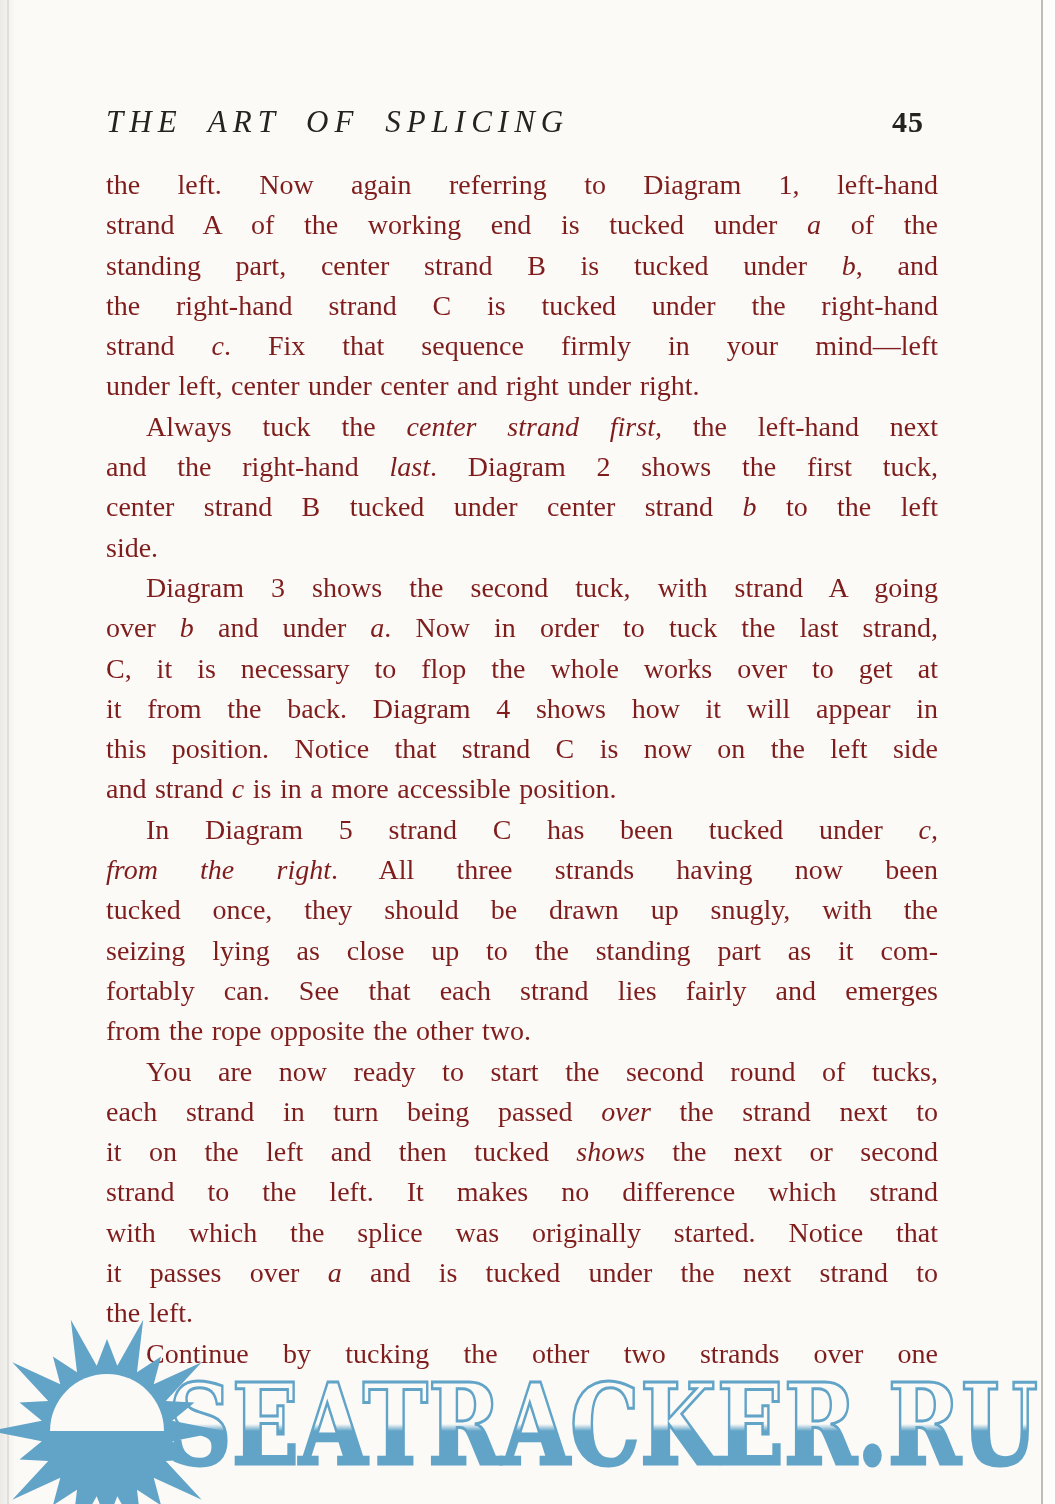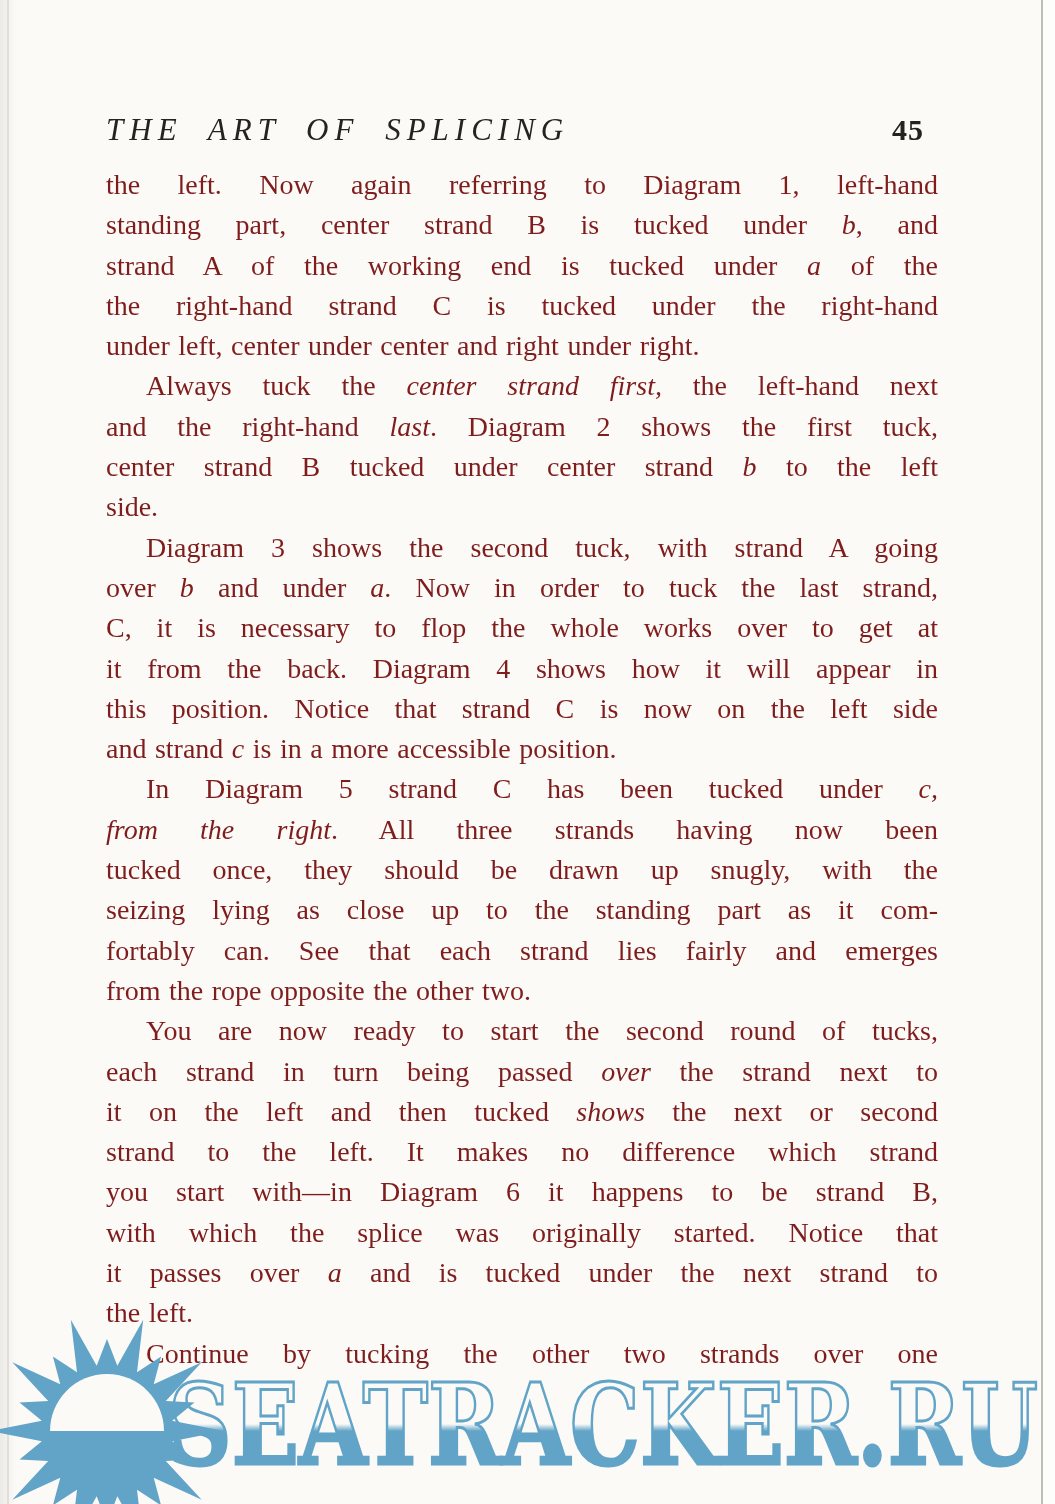--- a/index.html
+++ b/index.html
@@ -8,21 +8,21 @@
     background:#fbfaf7;color:#1d1c1a;
     font-family:"Liberation Serif",serif;
   }
   .edge-shade-left{position:absolute;left:0;top:0;bottom:0;width:16px;
     background:linear-gradient(to right,#eceae6,rgba(251,250,247,0));}
   .edge-line-left{position:absolute;left:7px;top:0;bottom:0;width:2px;background:#e0ded9;}
   .edge-line-right{position:absolute;left:1041px;top:0;bottom:0;width:2px;background:#bfbdb8;}
   .edge-white-right{position:absolute;left:1043px;top:0;bottom:0;right:0;background:#fdfdfc;}
 
   .running-head{
-    position:absolute;left:106px;top:112px;width:832px;
+    position:absolute;left:106px;top:104px;width:832px;
     display:flex;justify-content:space-between;align-items:baseline;
   }
   .head-title{
     font-style:italic;font-size:31px;letter-spacing:6px;word-spacing:12px;
     color:#242320;
   }
   .head-page{font-size:30px;font-weight:bold;letter-spacing:1px;padding-right:14px;color:#242320;margin-left:40px;}
 
   .body-text{
     position:absolute;left:106px;top:165px;width:832px;
@@ -51,23 +51,24 @@
   <div class="edge-line-right"></div>
 
   <div class="running-head">
     <span class="head-title">THE ART OF SPLICING</span>
     <span class="head-page">45</span>
   </div>
 
   <div class="body-text" id="body-text">
       <div class="para">
         <div class="line"><span>the left.  Now again referring to Diagram 1, left-hand</span></div>
+        <div class="line"><span>strand A of the working end is tucked under </span><i>a</i><span> of the</span></div>
         <div class="line"><span>standing part, center strand B is tucked under </span><i>b</i><span>, and</span></div>
-        <div class="line"><span>strand A of the working end is tucked under </span><i>a</i><span> of the</span></div>
         <div class="line"><span>the right-hand strand C is tucked under the right-hand</span></div>
+        <div class="line"><span>strand </span><i>c</i><span>.  Fix that sequence firmly in your mind—left</span></div>
         <div class="line last"><span>under left, center under center and right under right.</span></div>
       </div>
       <div class="para indent">
         <div class="line"><span>Always tuck the </span><i>center strand first,</i><span> the left-hand next</span></div>
         <div class="line"><span>and the right-hand </span><i>last</i><span>.  Diagram 2 shows the first tuck,</span></div>
         <div class="line"><span>center strand B tucked under center strand </span><i>b</i><span> to the left</span></div>
         <div class="line last"><span>side.</span></div>
       </div>
       <div class="para indent">
         <div class="line"><span>Diagram 3 shows the second tuck, with strand A going</span></div>
@@ -83,21 +84,20 @@
         <div class="line"><span>tucked once, they should be drawn up snugly, with the</span></div>
         <div class="line"><span>seizing lying as close up to the standing part as it com-</span></div>
         <div class="line"><span>fortably can. See that each strand lies fairly and emerges</span></div>
         <div class="line last"><span>from the rope opposite the other two.</span></div>
       </div>
       <div class="para indent">
         <div class="line"><span>You are now ready to start the second round of tucks,</span></div>
         <div class="line"><span>each strand in turn being passed </span><i>over</i><span> the strand next to</span></div>
         <div class="line"><span>it on the left and then tucked </span><i>shows</i><span> the next or second</span></div>
         <div class="line"><span>strand to the left.  It makes no difference which strand</span></div>
-        <div class="line"><span>you start with—in Diagram 6 it happens to be strand B,</span></div>
         <div class="line"><span>with which the splice was originally started.  Notice that</span></div>
         <div class="line"><span>it passes over </span><i>a</i><span> and is tucked under the next strand to</span></div>
         <div class="line last"><span>the left.</span></div>
       </div>
       <div class="para indent">
         <div class="line"><span>Continue by tucking the other two strands over one</span></div>
       </div>
     </div>
 
   <svg class="watermark" width="1055" height="1504" viewBox="0 0 1055 1504">

